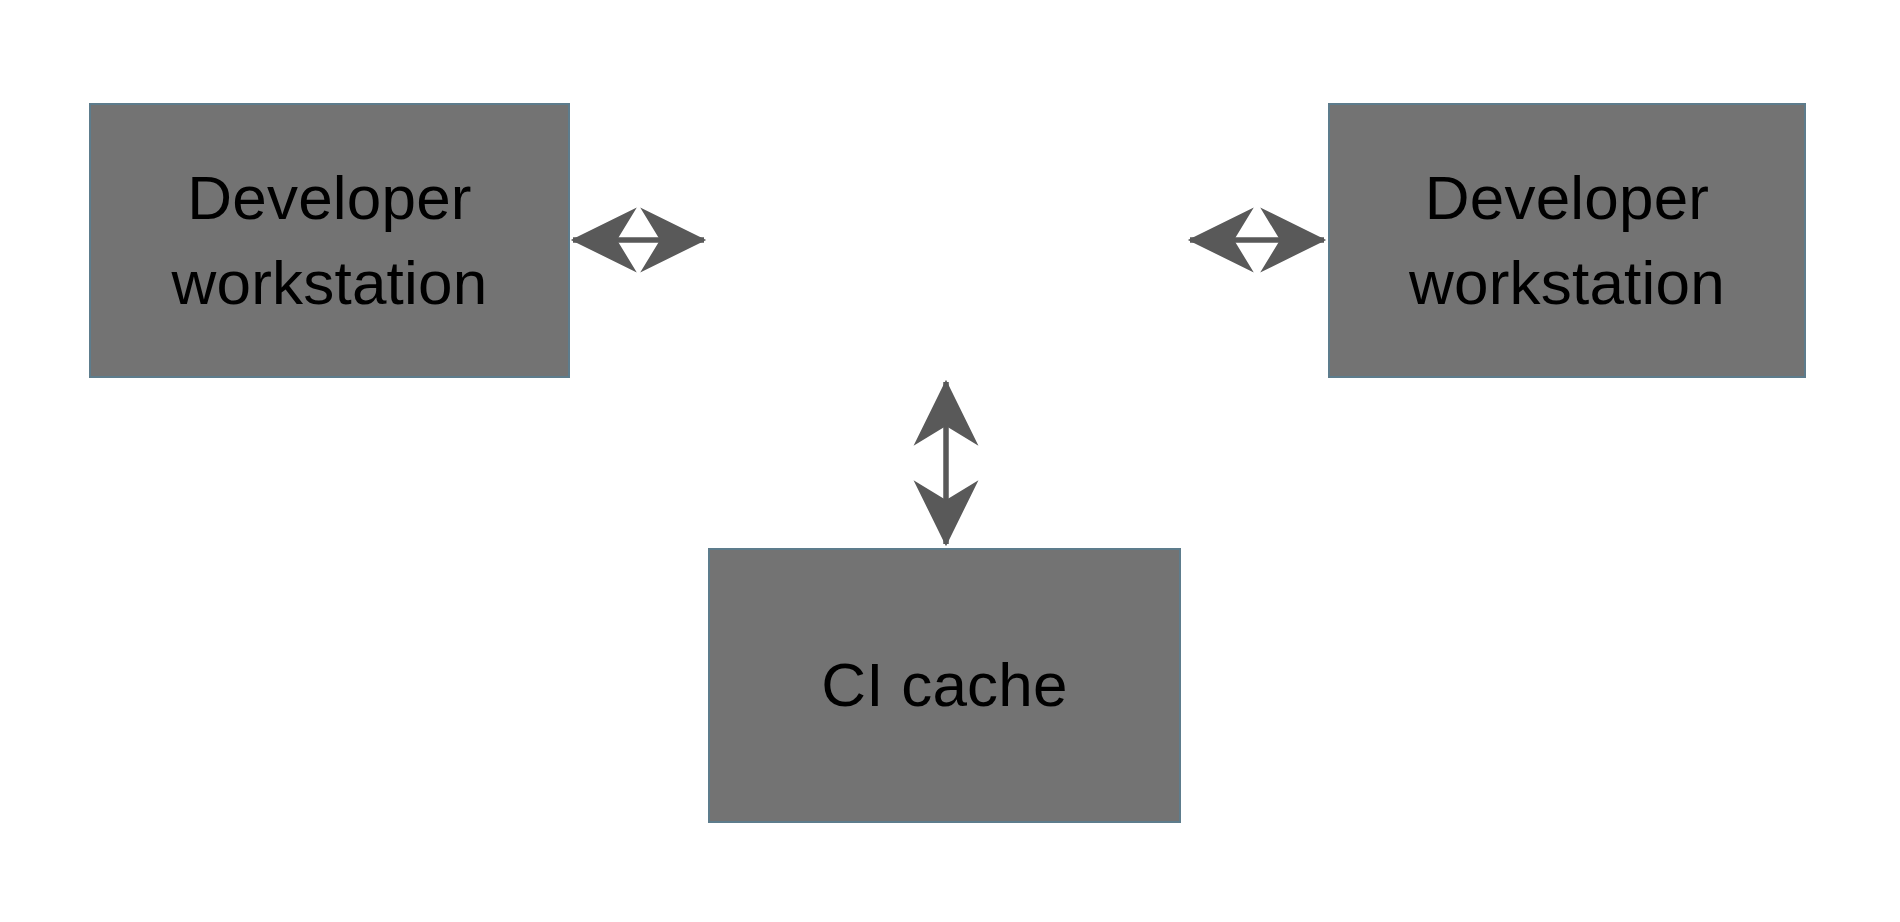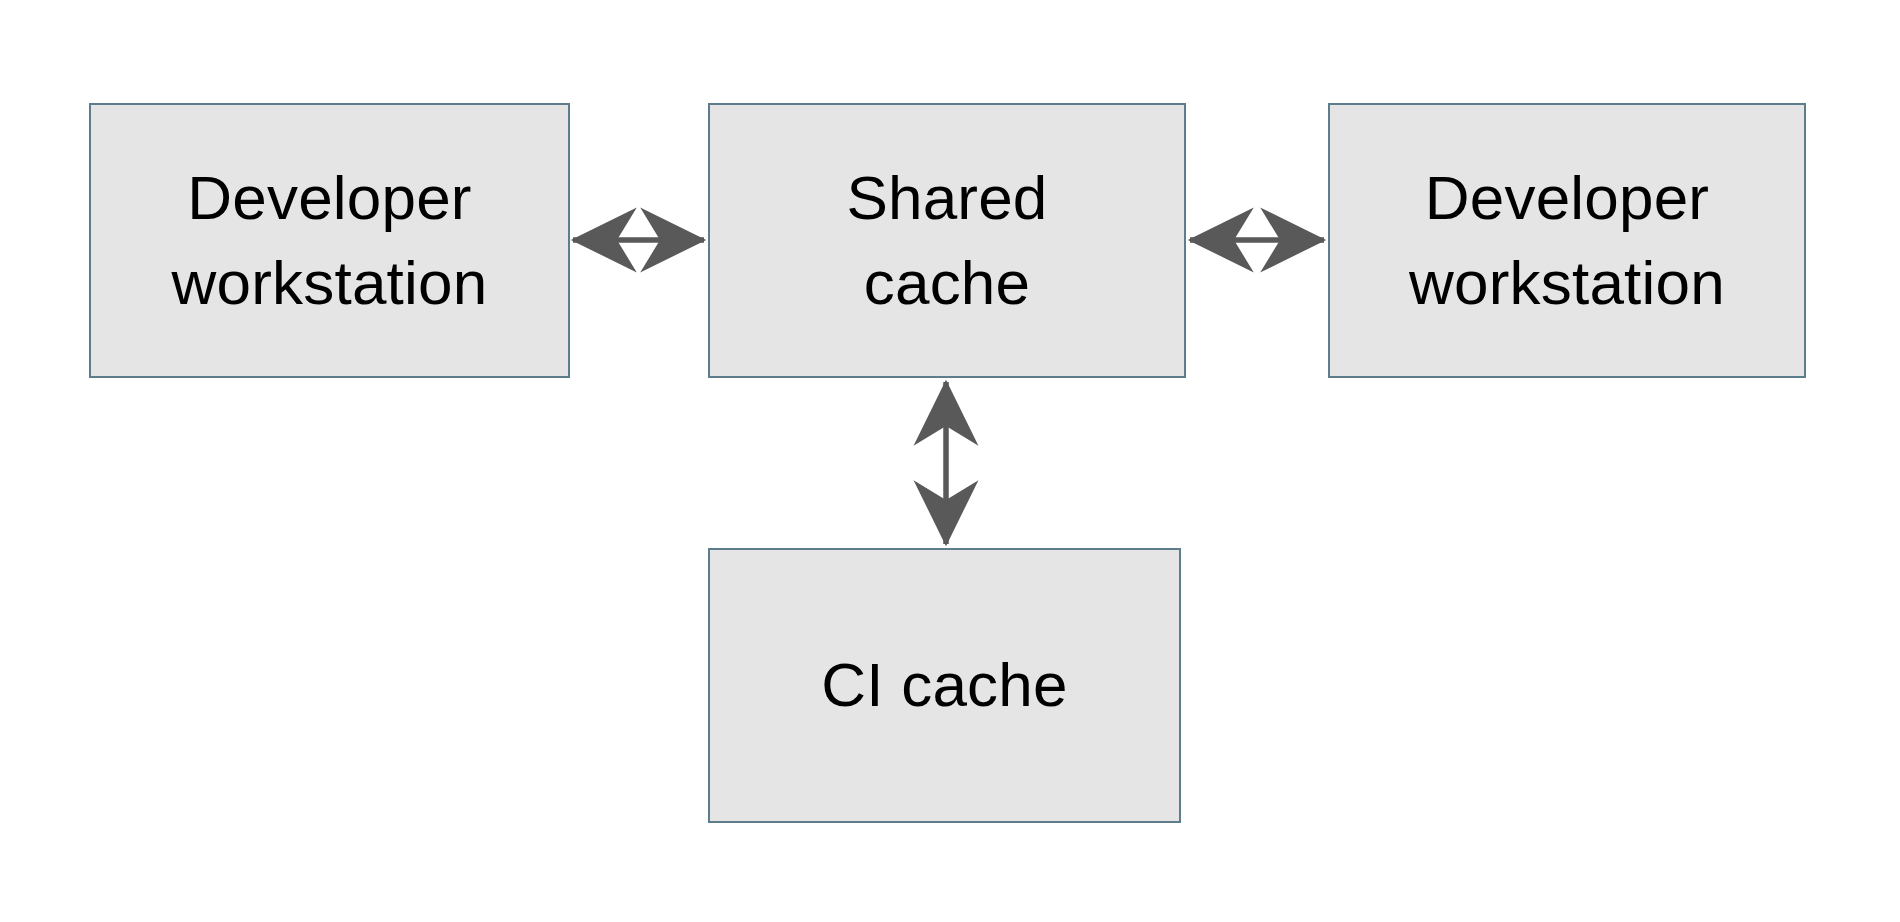--- a/index.html
+++ b/index.html
@@ -14,21 +14,21 @@
   #canvas {
     position: relative;
     width: 1900px;
     height: 922px;
     background: #ffffff;
     overflow: hidden;
   }
   .node {
     position: absolute;
     box-sizing: border-box;
-    background: #e5e5e5;
+    background: #737373;
     border: 2px solid #5d7c8c;
     display: flex;
     align-items: center;
     justify-content: center;
     text-align: center;
   }
   .node-label {
     color: #000000;
     font-size: 62px;
     line-height: 1.36;
@@ -80,24 +80,20 @@
     <g>
       <line x1="946" y1="382" x2="946" y2="544" stroke="#595959" stroke-width="5.5" marker-start="url(#barbStart)" marker-end="url(#barbEnd)"></line>
     </g>
   </svg>
 
   <div class="node" id="node-dev-left">
     <span class="node-label">Developer
 workstation</span>
   </div>
 
-  <div class="node" id="node-cache">
-    <span class="node-label">Shared
-cache</span>
-  </div>
 
   <div class="node" id="node-dev-right">
     <span class="node-label">Developer
 workstation</span>
   </div>
 
   <div class="node" id="node-ci">
     <span class="node-label">CI cache</span>
   </div>
 

